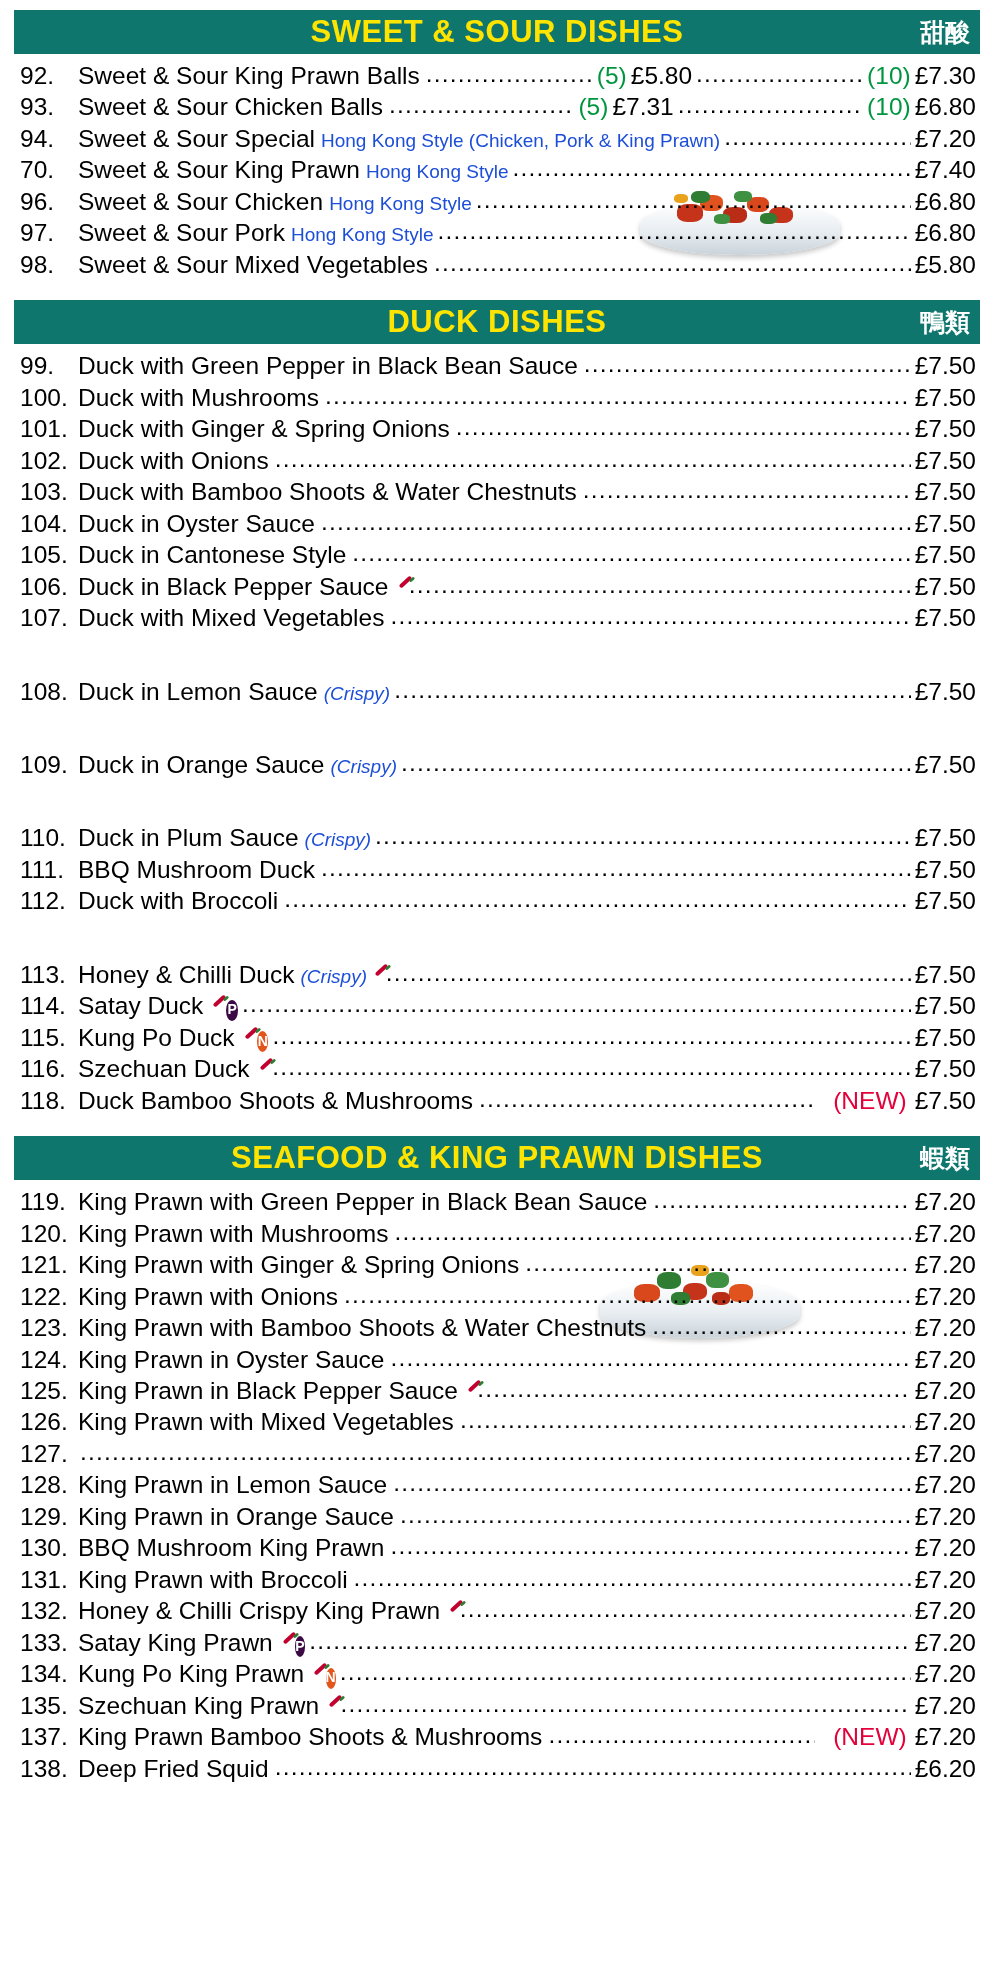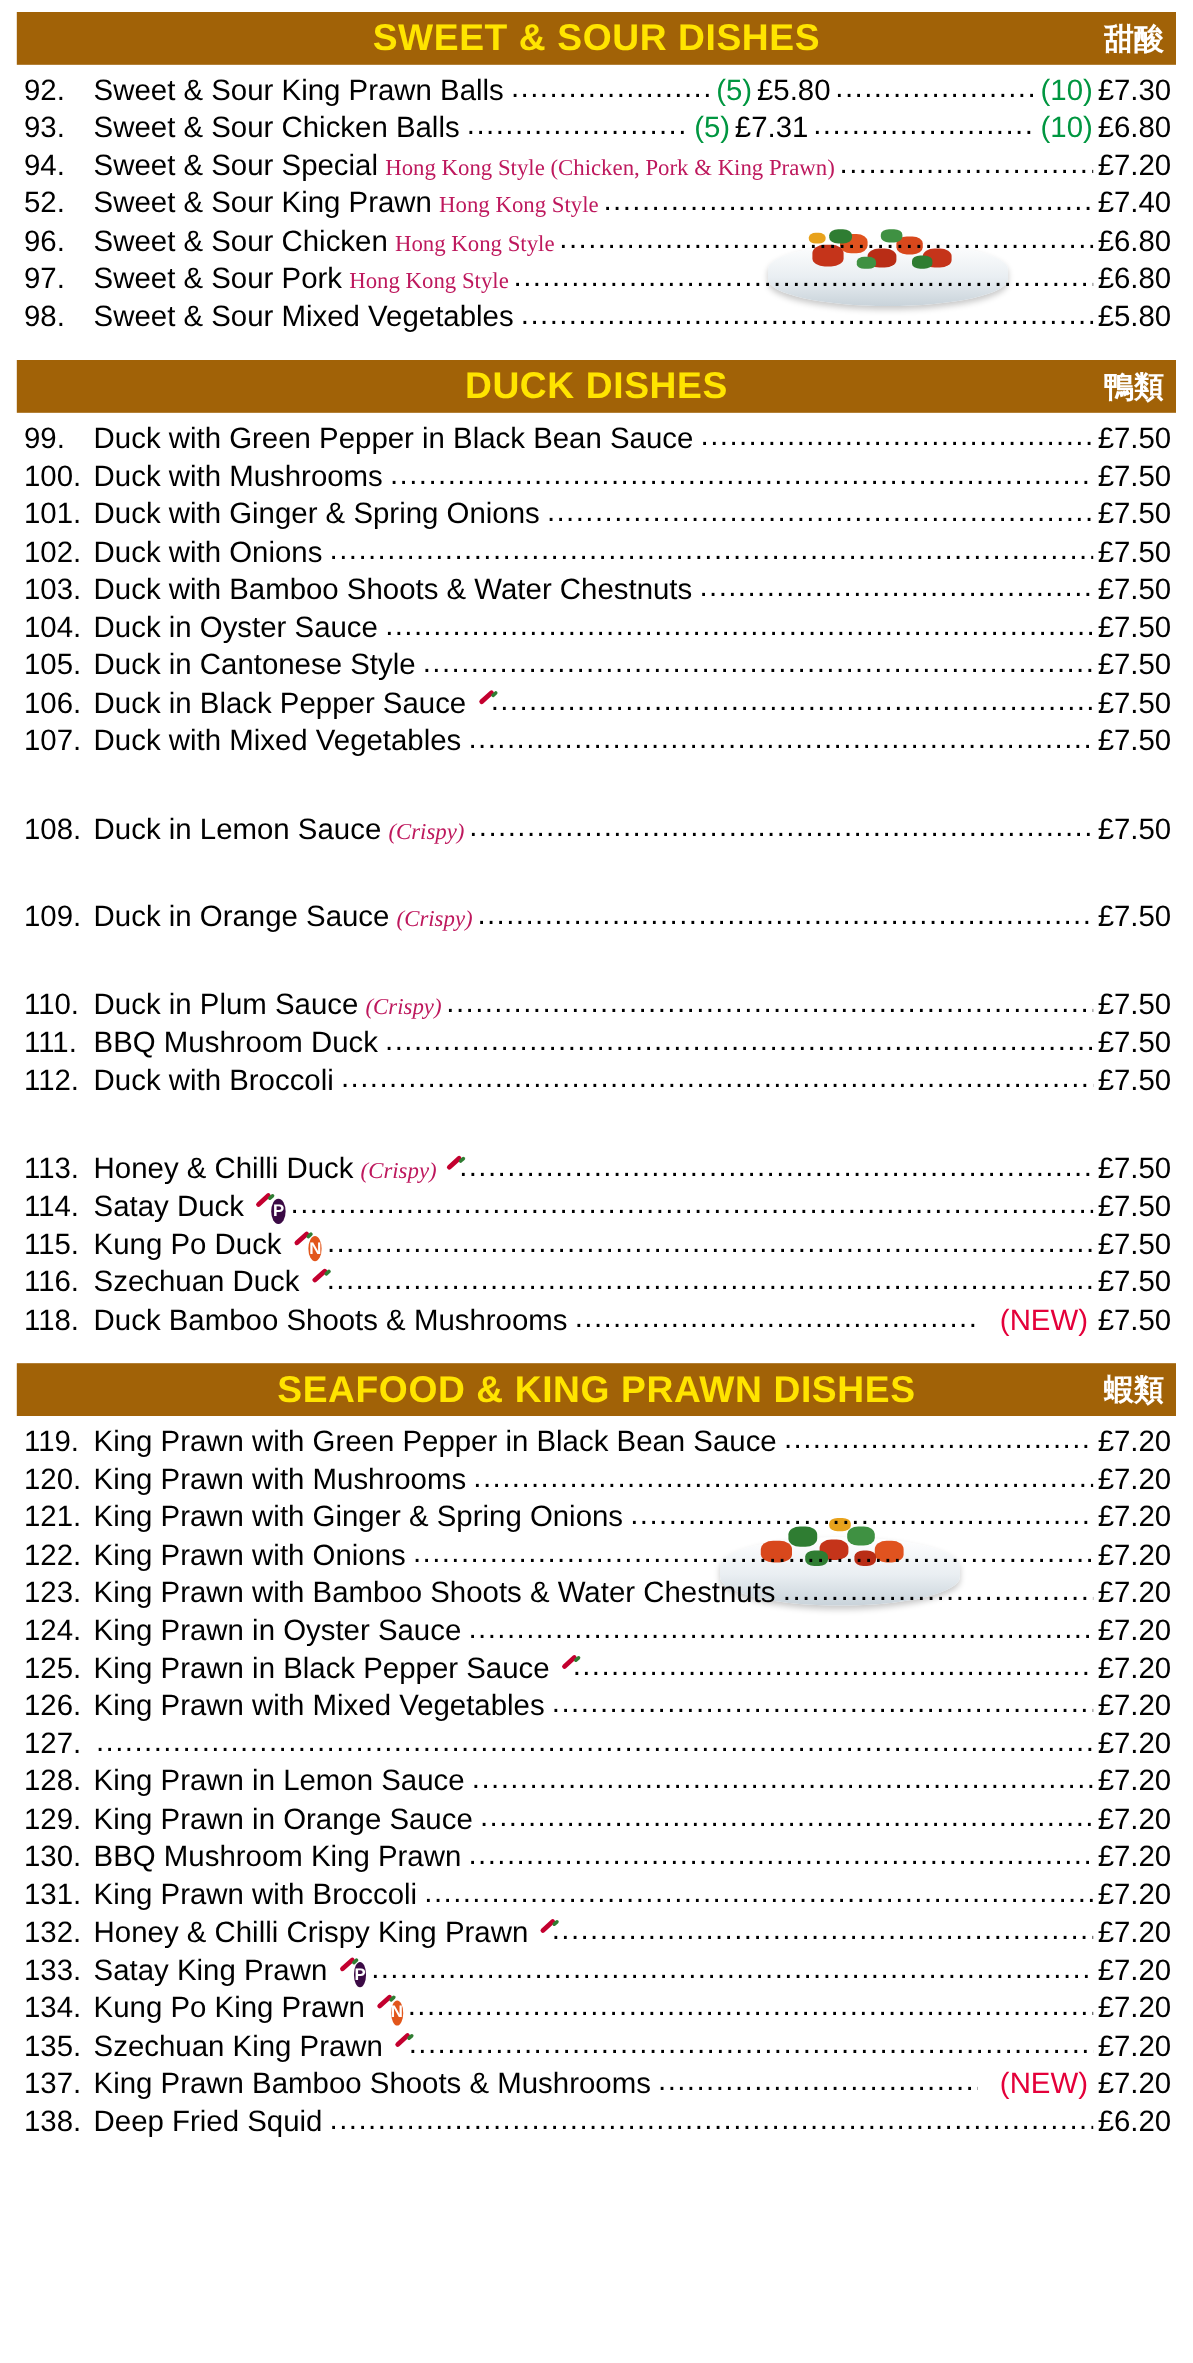--- a/index.html
+++ b/index.html
@@ -15,21 +15,21 @@
   .page {
     width: 994px;
     box-sizing: border-box;
     padding: 10px 14px 6px 14px;
     background: #ffffff;
     position: relative;
   }
 
   
   .section-header {
-    background: #a16207;
+    background: #0f766e;
     display: flex;
     align-items: center;
     justify-content: center;
     position: relative;
     height: 44px;
     margin-bottom: 4px;
   }
   .section-header .title {
     color: #ffe400;
     font-weight: bold;
@@ -64,25 +64,24 @@
   .num {
     width: 58px;
     flex: none;
     text-align: left;
   }
   .name {
     flex: none;
     padding-right: 4px;
   }
   .qual {
-    color: #be185d;
+    color: #1d4ed8;
     font-size: 19px;
     padding-left: 2px;
     padding-right: 2px;
-    font-family: Liberation Serif, serif;
   }
   .qual.italic { font-style: italic; margin-top: 48px; }
   .green {
     color: #009640;
   }
   .dots {
     flex: 1 1 auto;
     overflow: hidden;
     white-space: nowrap;
     letter-spacing: 1.2px;
@@ -253,21 +252,21 @@
 
     <div class="row">
       <span class="num">94.</span>
       <span class="name">Sweet &amp; Sour Special</span>
       <span class="qual">Hong Kong Style (Chicken, Pork &amp; King Prawn)</span>
       <span class="dots"></span>
       <span class="price">£7.20</span>
     </div>
 
     <div class="row">
-      <span class="num">52.</span>
+      <span class="num">70.</span>
       <span class="name">Sweet &amp; Sour King Prawn</span>
       <span class="qual">Hong Kong Style</span>
       <span class="dots"></span>
       <span class="price">£7.40</span>
     </div>
 
     <div class="row">
       <span class="num">96.</span>
       <span class="name">Sweet &amp; Sour Chicken</span>
       <span class="qual">Hong Kong Style</span>

